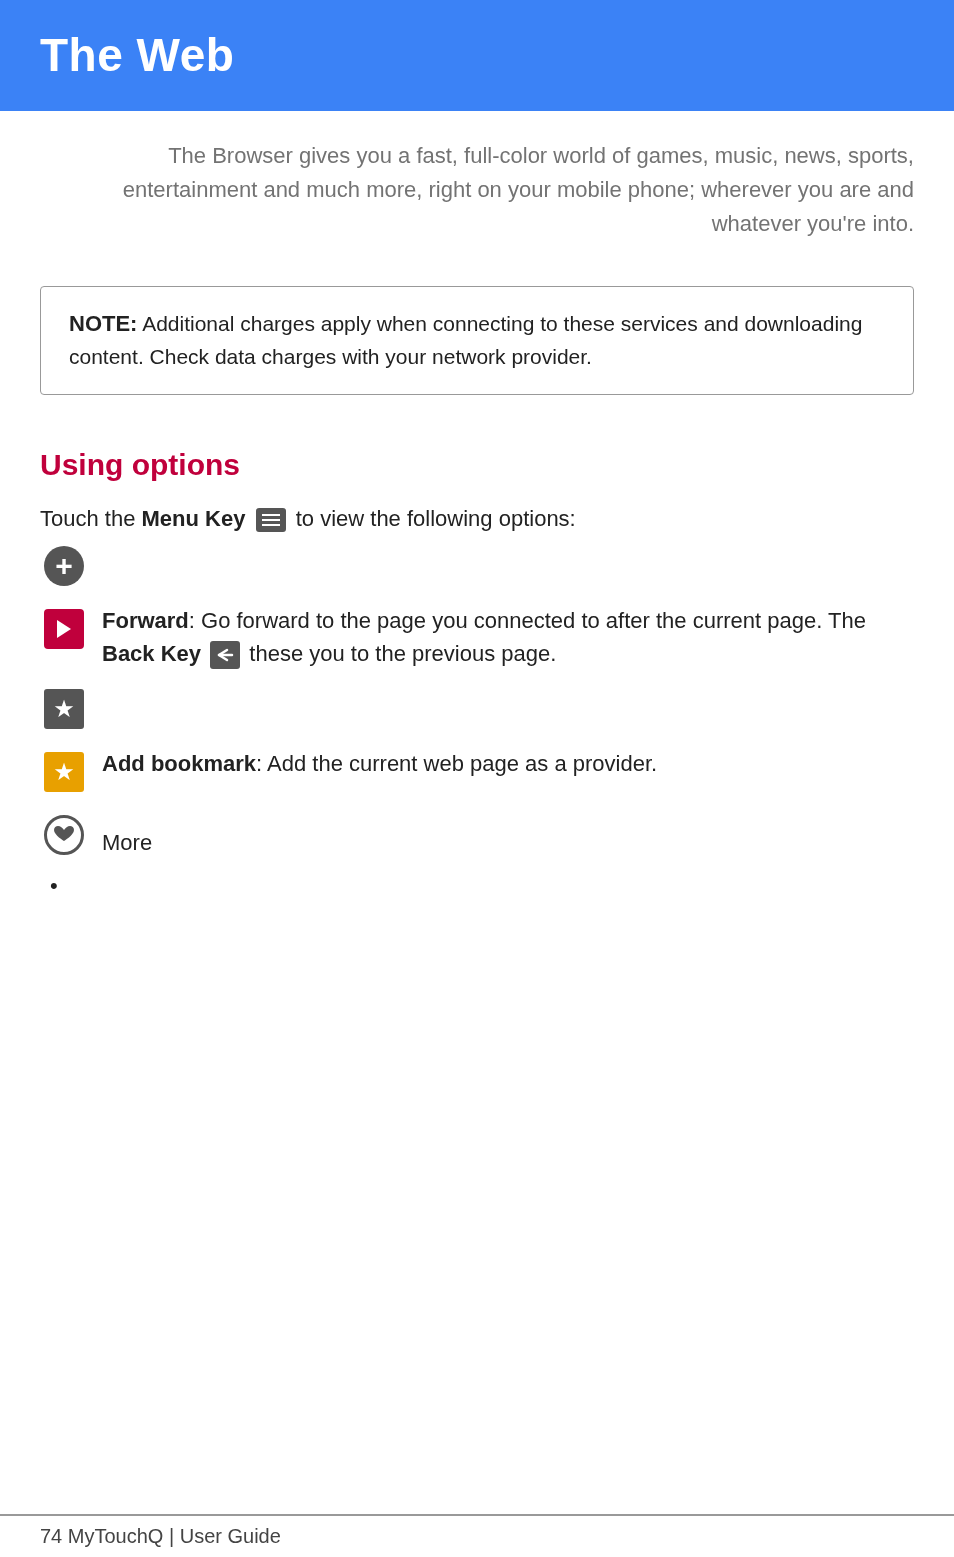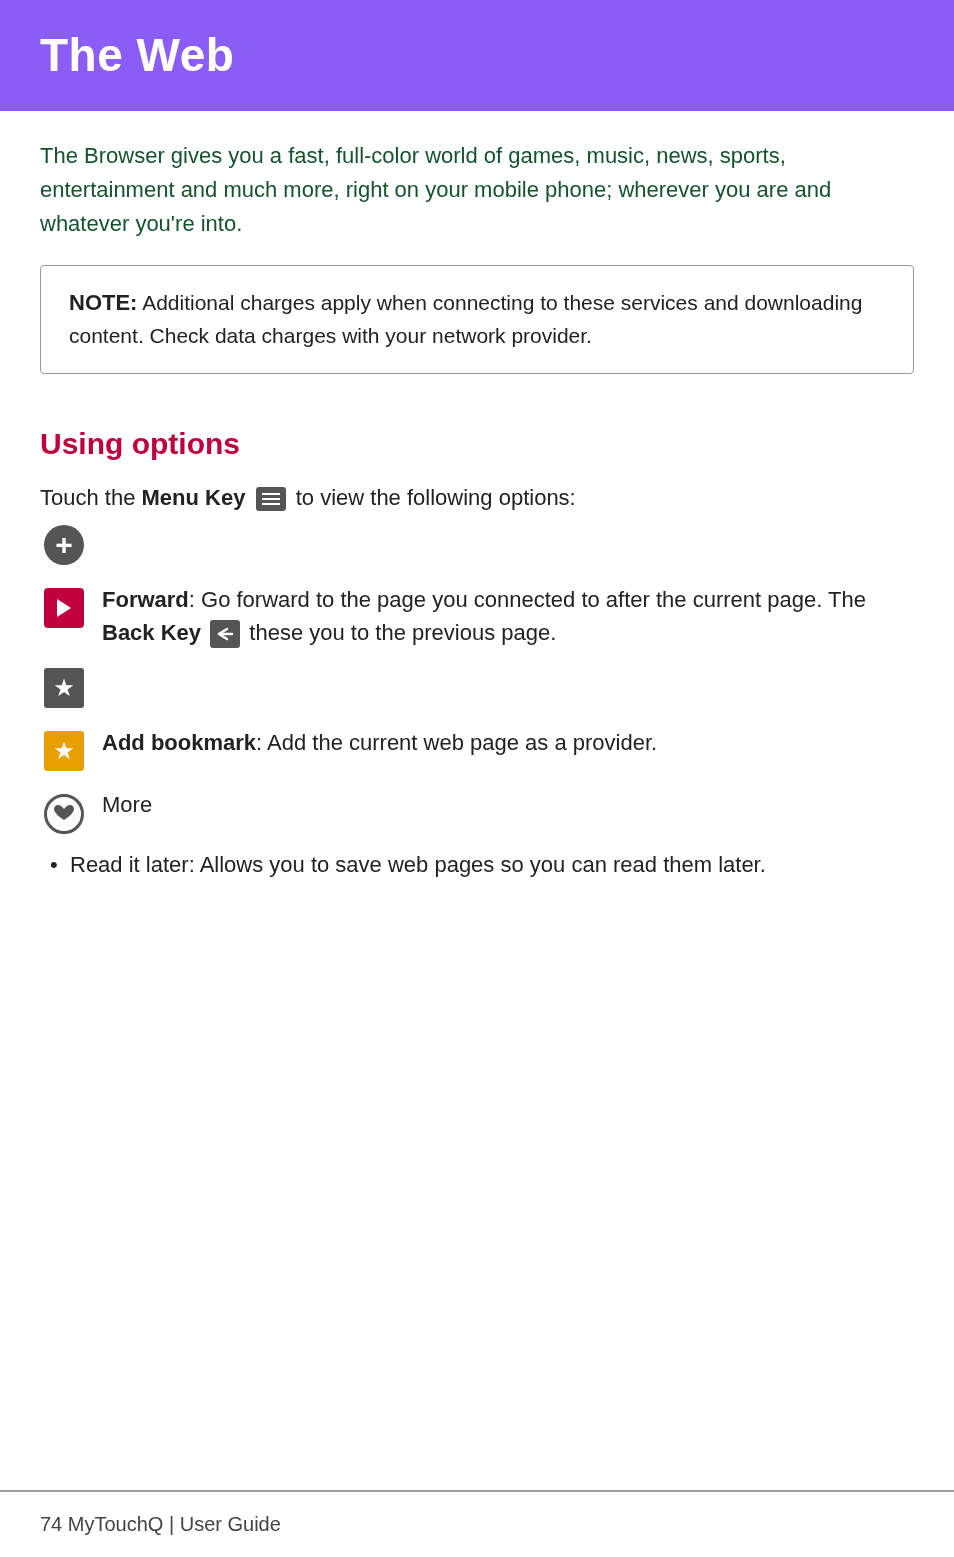--- a/index.html
+++ b/index.html
@@ -9,21 +9,21 @@
       background: #ffffff;
       width: 954px;
       min-height: 1557px;
       position: relative;
       color: #222;
       font-size: 22px;
       line-height: 1.45;
     }
 
     .header-bar {
-      background: #8b5cf6;
+      background: #3b82f6;
       padding: 22px 40px 22px 40px;
       margin-bottom: 28px;
     }
 
     .header-bar h1 {
       color: #ffffff;
       font-size: 46px;
       font-weight: 900;
       letter-spacing: 0.5px;
     }
@@ -35,22 +35,23 @@
     .section-title-red {
       color: #c0003c;
       font-size: 30px;
       font-weight: 700;
       margin-bottom: 16px;
     }
 
     .browser-description {
       font-size: 22px;
       line-height: 1.55;
-      margin-bottom: 24px;
-      color: #14532d;
+      margin-bottom: 45px;
+      color: #737373;
+      text-align: right;
     }
 
     .note-box {
       border: 1.5px solid #999;
       border-radius: 4px;
       padding: 20px 28px;
       margin-bottom: 48px;
       font-size: 21px;
       line-height: 1.55;
       color: #222;
@@ -152,32 +153,32 @@
       font-size: 22px;
       padding-right: 6px;
     }
 
     .footer {
       position: absolute;
       bottom: 0;
       left: 0;
       right: 0;
       border-top: 2px solid #999;
-      padding: 18px 40px;
+      padding: 6px 40px;
       font-size: 20px;
       color: #444;
     }
 
     .footer-text {
       font-size: 20px;
     }
 
     .more-option-row {
       display: flex;
-      align-items: flex-start;
+      align-items: flex-end;
       margin-bottom: 10px;
       font-size: 22px;
     }
 
     
     .hamburger-lines {
       display: flex;
       flex-direction: column;
       gap: 3px;
       padding: 4px 5px;
@@ -280,23 +281,20 @@
             <path d="M12,16 C12,16 2,10 2,5 C2,2.5 4,1 6,1 C8.5,1 10.5,3 12,5 C13.5,3 15.5,1 18,1 C20,1 22,2.5 22,5 C22,10 12,16 12,16 Z" fill="#555"></path>
           </svg>
         </div>
       </div>
       <span class="bold">More</span>
     </div>
 
     <div class="bullet-items">
       <div class="bullet-item">
         <span class="bullet-dot">•</span>
-        <span>
-          <span class="bold">Read it later</span><span>: Allows you to save web pages so you can read them later.</span>
-        </span>
       </div>
     </div>
 
   </div>
 
 </div>
 
 <div class="footer">
   <span class="footer-text">74</span>
   <span class="footer-text">  MyTouchQ  |  User Guide</span>

